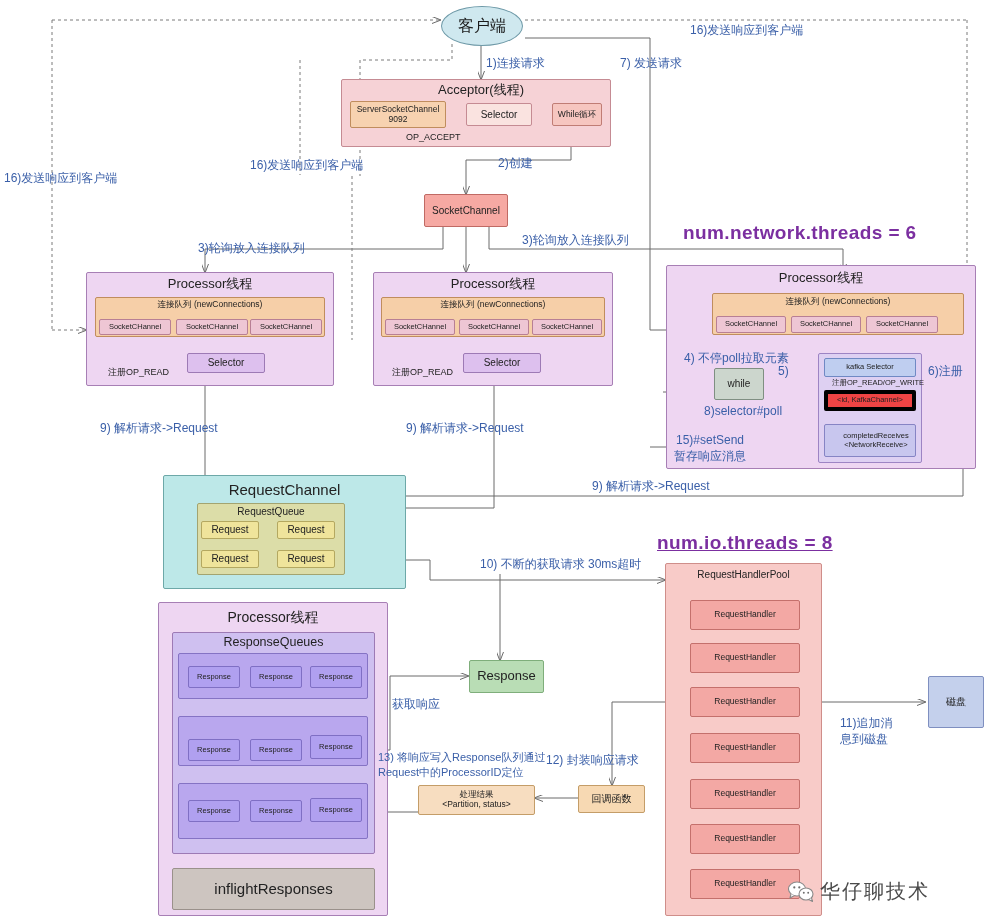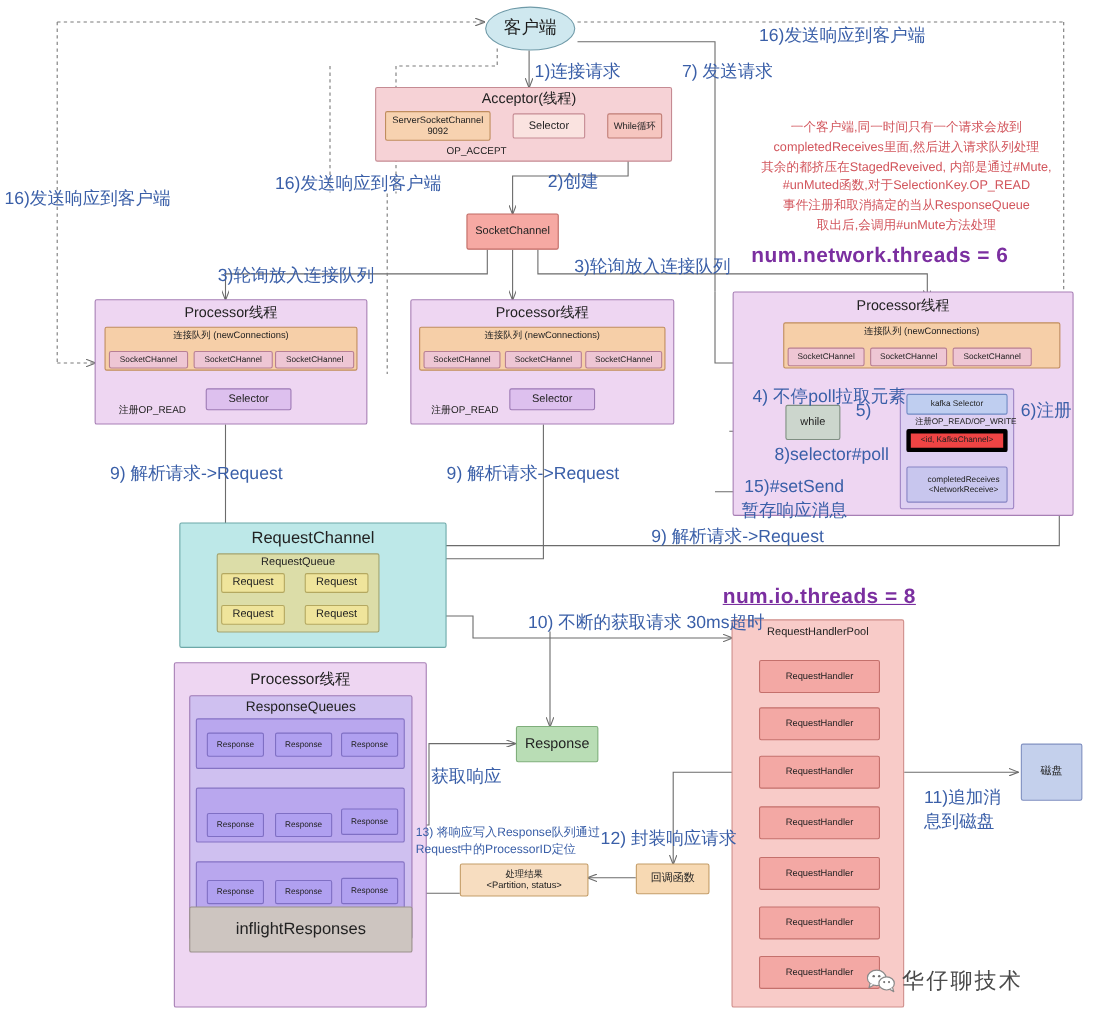--- a/index.html
+++ b/index.html
@@ -27,21 +27,21 @@
     border-radius:2px;
   }
   .hatch{
     background-image:repeating-linear-gradient(135deg,
       rgba(255,255,255,.55) 0px, rgba(255,255,255,.55) 2px,
       rgba(0,0,0,0) 2px, rgba(0,0,0,0) 5px);
   }
   .lbl{
     position:absolute;
     color:#3a5fa8;
-    font-size:16px;
+    font-size:12px;
     white-space:nowrap;
     line-height:1.35;
   }
   .lbl.ctr{text-align:center;}
   .note{
     position:absolute;
     color:#d2555c;
     font-size:11.5px;
     text-align:center;
     line-height:1.55;
@@ -333,21 +333,21 @@
   <div class="box c-response hatch" style="left:188px;top:800px;width:52px;height:22px;">
       <span class="tiny">Response</span>
     </div>
   <div class="box c-response hatch" style="left:250px;top:800px;width:52px;height:22px;">
       <span class="tiny">Response</span>
     </div>
   <div class="box c-response hatch" style="left:310px;top:798px;width:52px;height:24px;">
       <span class="tiny">Response</span>
     </div>
 
-  <div class="box c-inflight hatch" style="left:172px;top:824px;width:203px;height:42px;">
+  <div class="box c-inflight hatch" style="left:172px;top:868px;width:203px;height:42px;">
     <span style="font-size:15px;color:#222;">inflightResponses</span>
   </div>
 
   <div class="box c-pool hatch" style="left:665px;top:563px;width:157px;height:353px;display:block;">
     <div class="small" style="text-align:center;margin-top:5px;">RequestHandlerPool</div>
   </div>
   <div class="box c-handler hatch" style="left:690px;top:600px;width:110px;height:30px;">
       <span class="xsmall">RequestHandler</span>
     </div>
   <div class="box c-handler hatch" style="left:690px;top:643px;width:110px;height:30px;">
@@ -407,28 +407,20 @@
   <div class="lbl" style="left:546px;top:752px;">12) 封装响应请求</div>
   <div class="lbl" style="left:378px;top:750px;font-size:11px;">
     <div>13) 将响应写入Response队列通过</div>
     <div>Request中的ProcessorID定位</div>
   </div>
   <div class="lbl" style="left:840px;top:715px;">
     <div>11)追加消</div>
     <div>息到磁盘</div>
   </div>
 
-  <div class="note" style="left:664px;top:108px;width:320px;">
-    <div>一个客户端,同一时间只有一个请求会放到</div>
-    <div>completedReceives里面,然后进入请求队列处理</div>
-    <div>其余的都挤压在StagedReveived, 内部是通过#Mute,</div>
-    <div>#unMuted函数,对于SelectionKey.OP_READ</div>
-    <div>事件注册和取消搞定的当从ResponseQueue</div>
-    <div>取出后,会调用#unMute方法处理</div>
-  </div>
 
   <div class="cfg" style="left:683px;top:222px;">num.network.threads = 6</div>
   <div class="cfg" style="left:657px;top:532px;text-decoration:underline;">num.io.threads = 8</div>
 
   <div class="wm" style="left:788px;top:878px;font-family:Liberation Serif, serif;">
     <svg width="26" height="22" viewBox="0 0 26 22">
       <ellipse cx="9" cy="8" rx="8.5" ry="7" fill="#ffffff" stroke="#8a8a8a" stroke-width="1.1"></ellipse>
       <path d="M3,13 L2,17 L6.5,14.5" fill="#ffffff" stroke="#8a8a8a" stroke-width="1.1" stroke-linejoin="round"></path>
       <circle cx="6.3" cy="6.4" r="1.1" fill="#6e6e6e"></circle>
       <circle cx="11.3" cy="6.4" r="1.1" fill="#6e6e6e"></circle>

